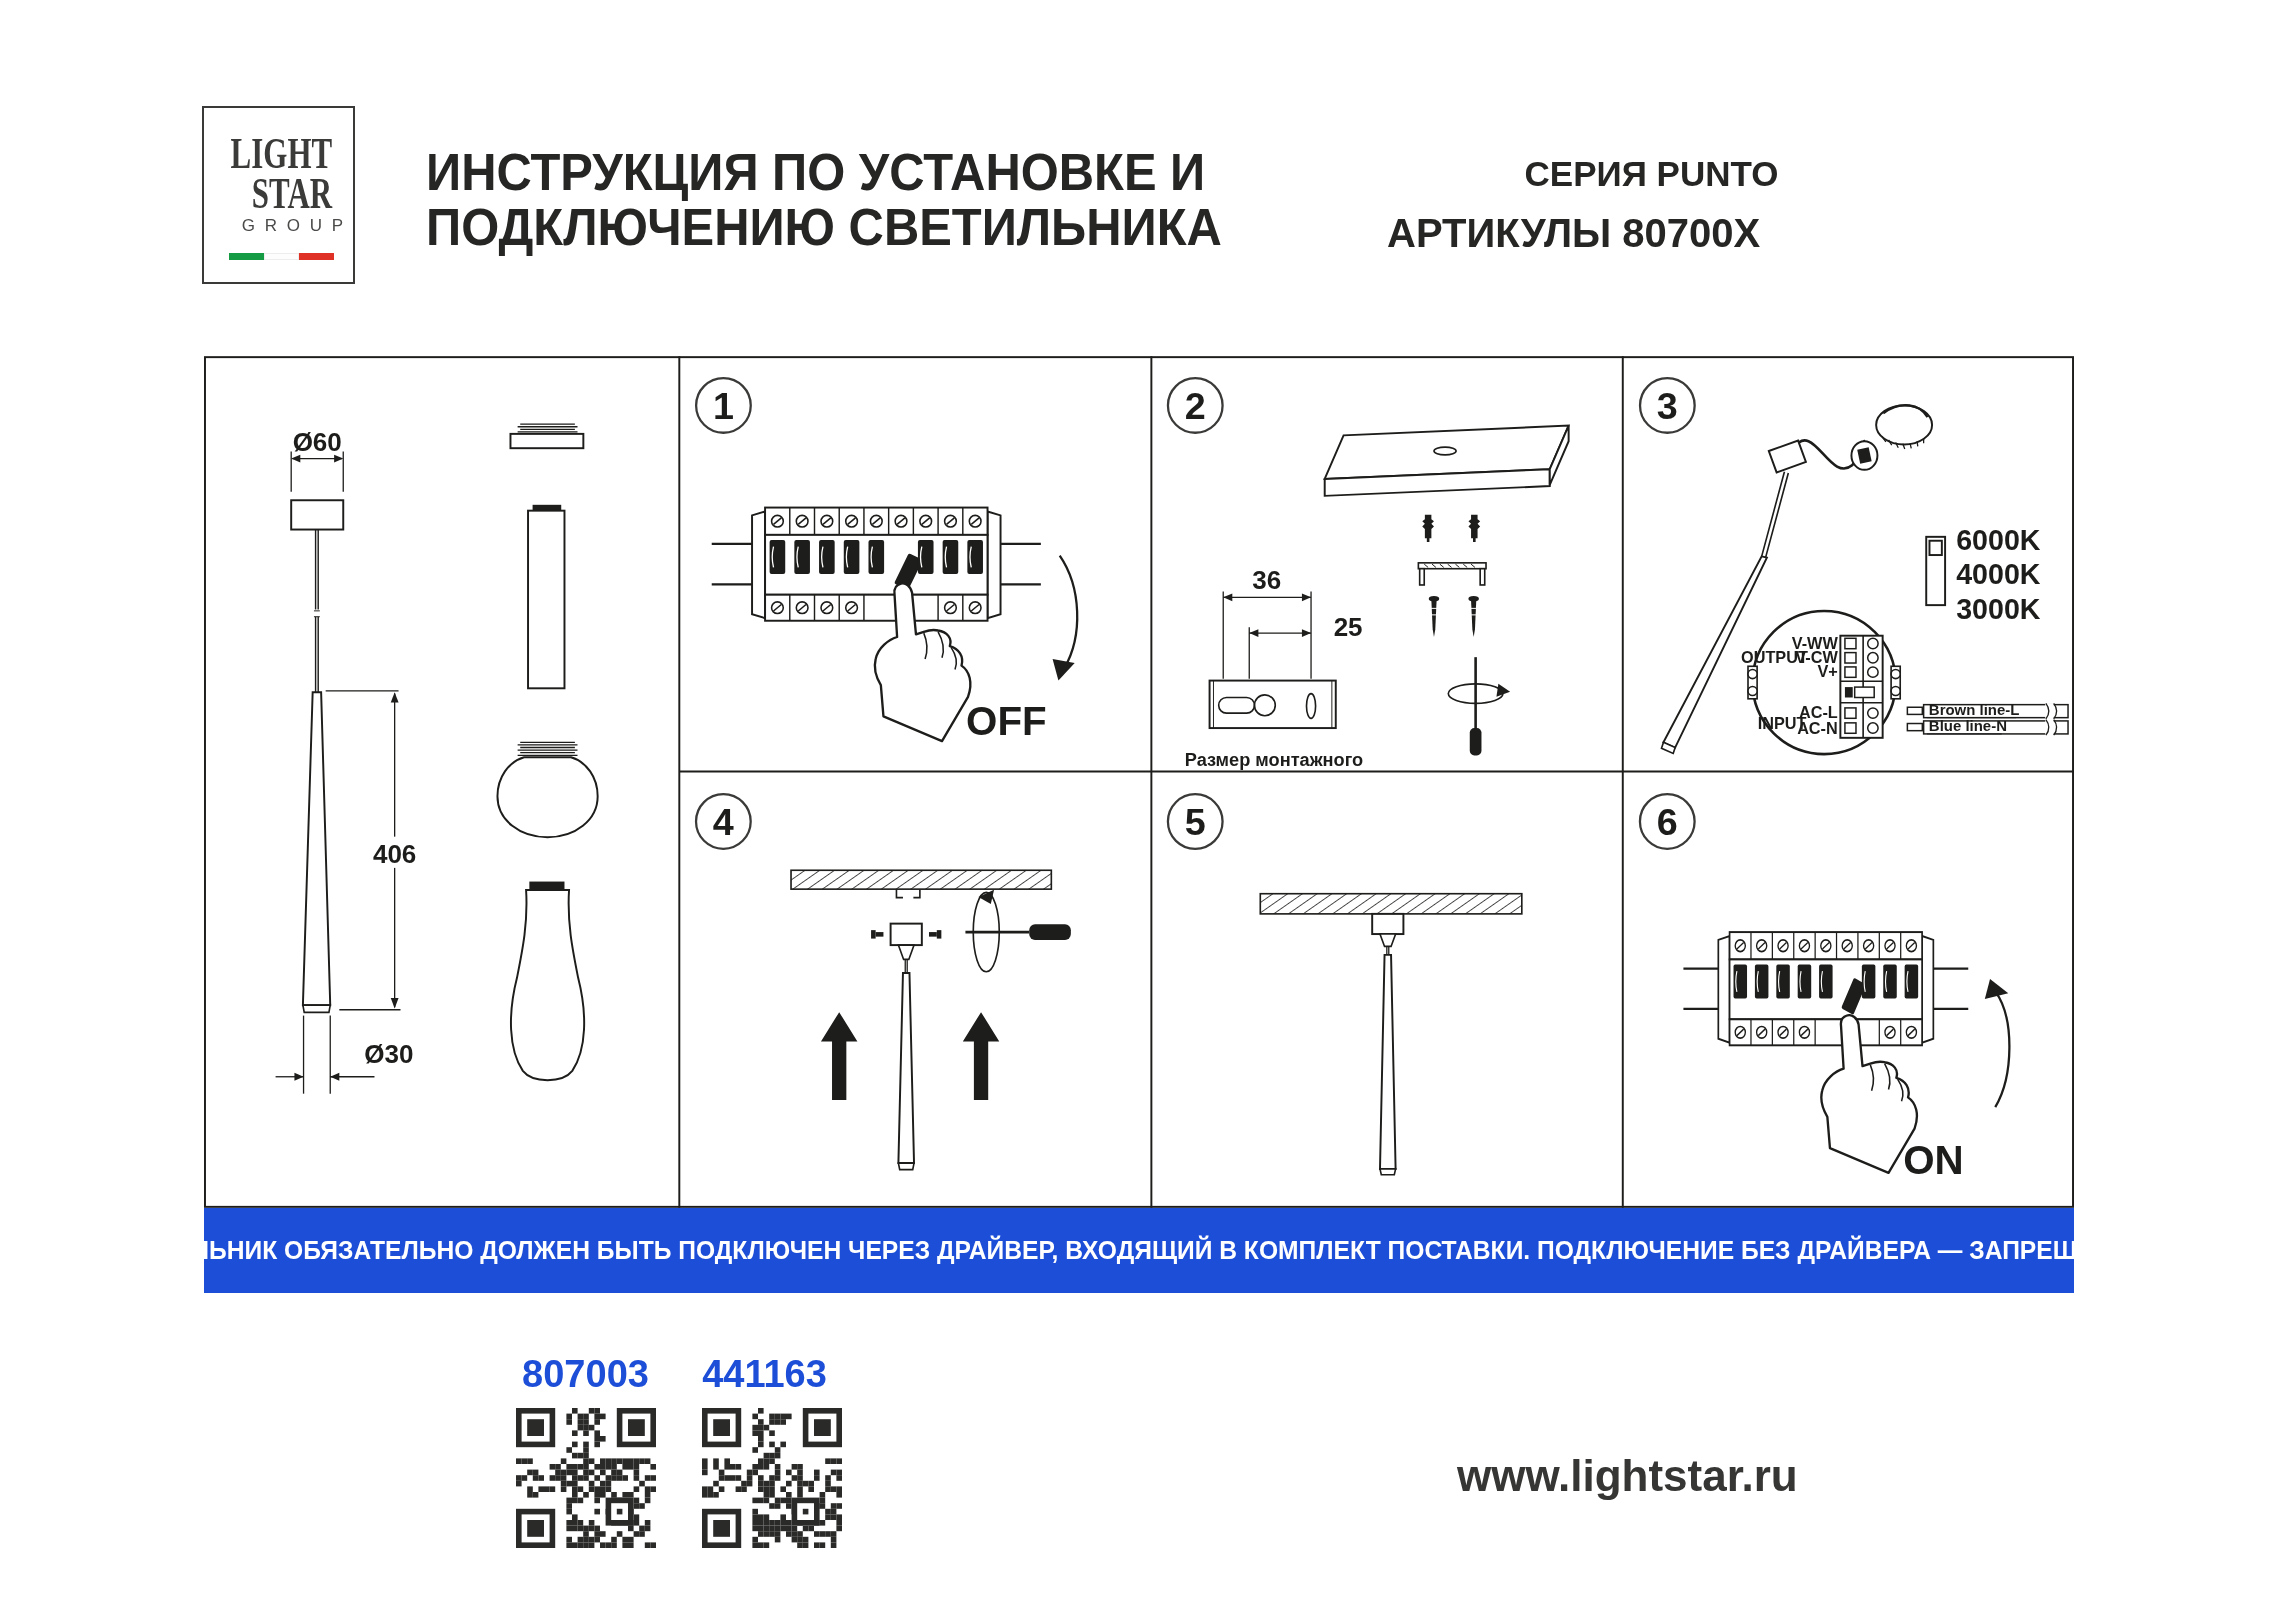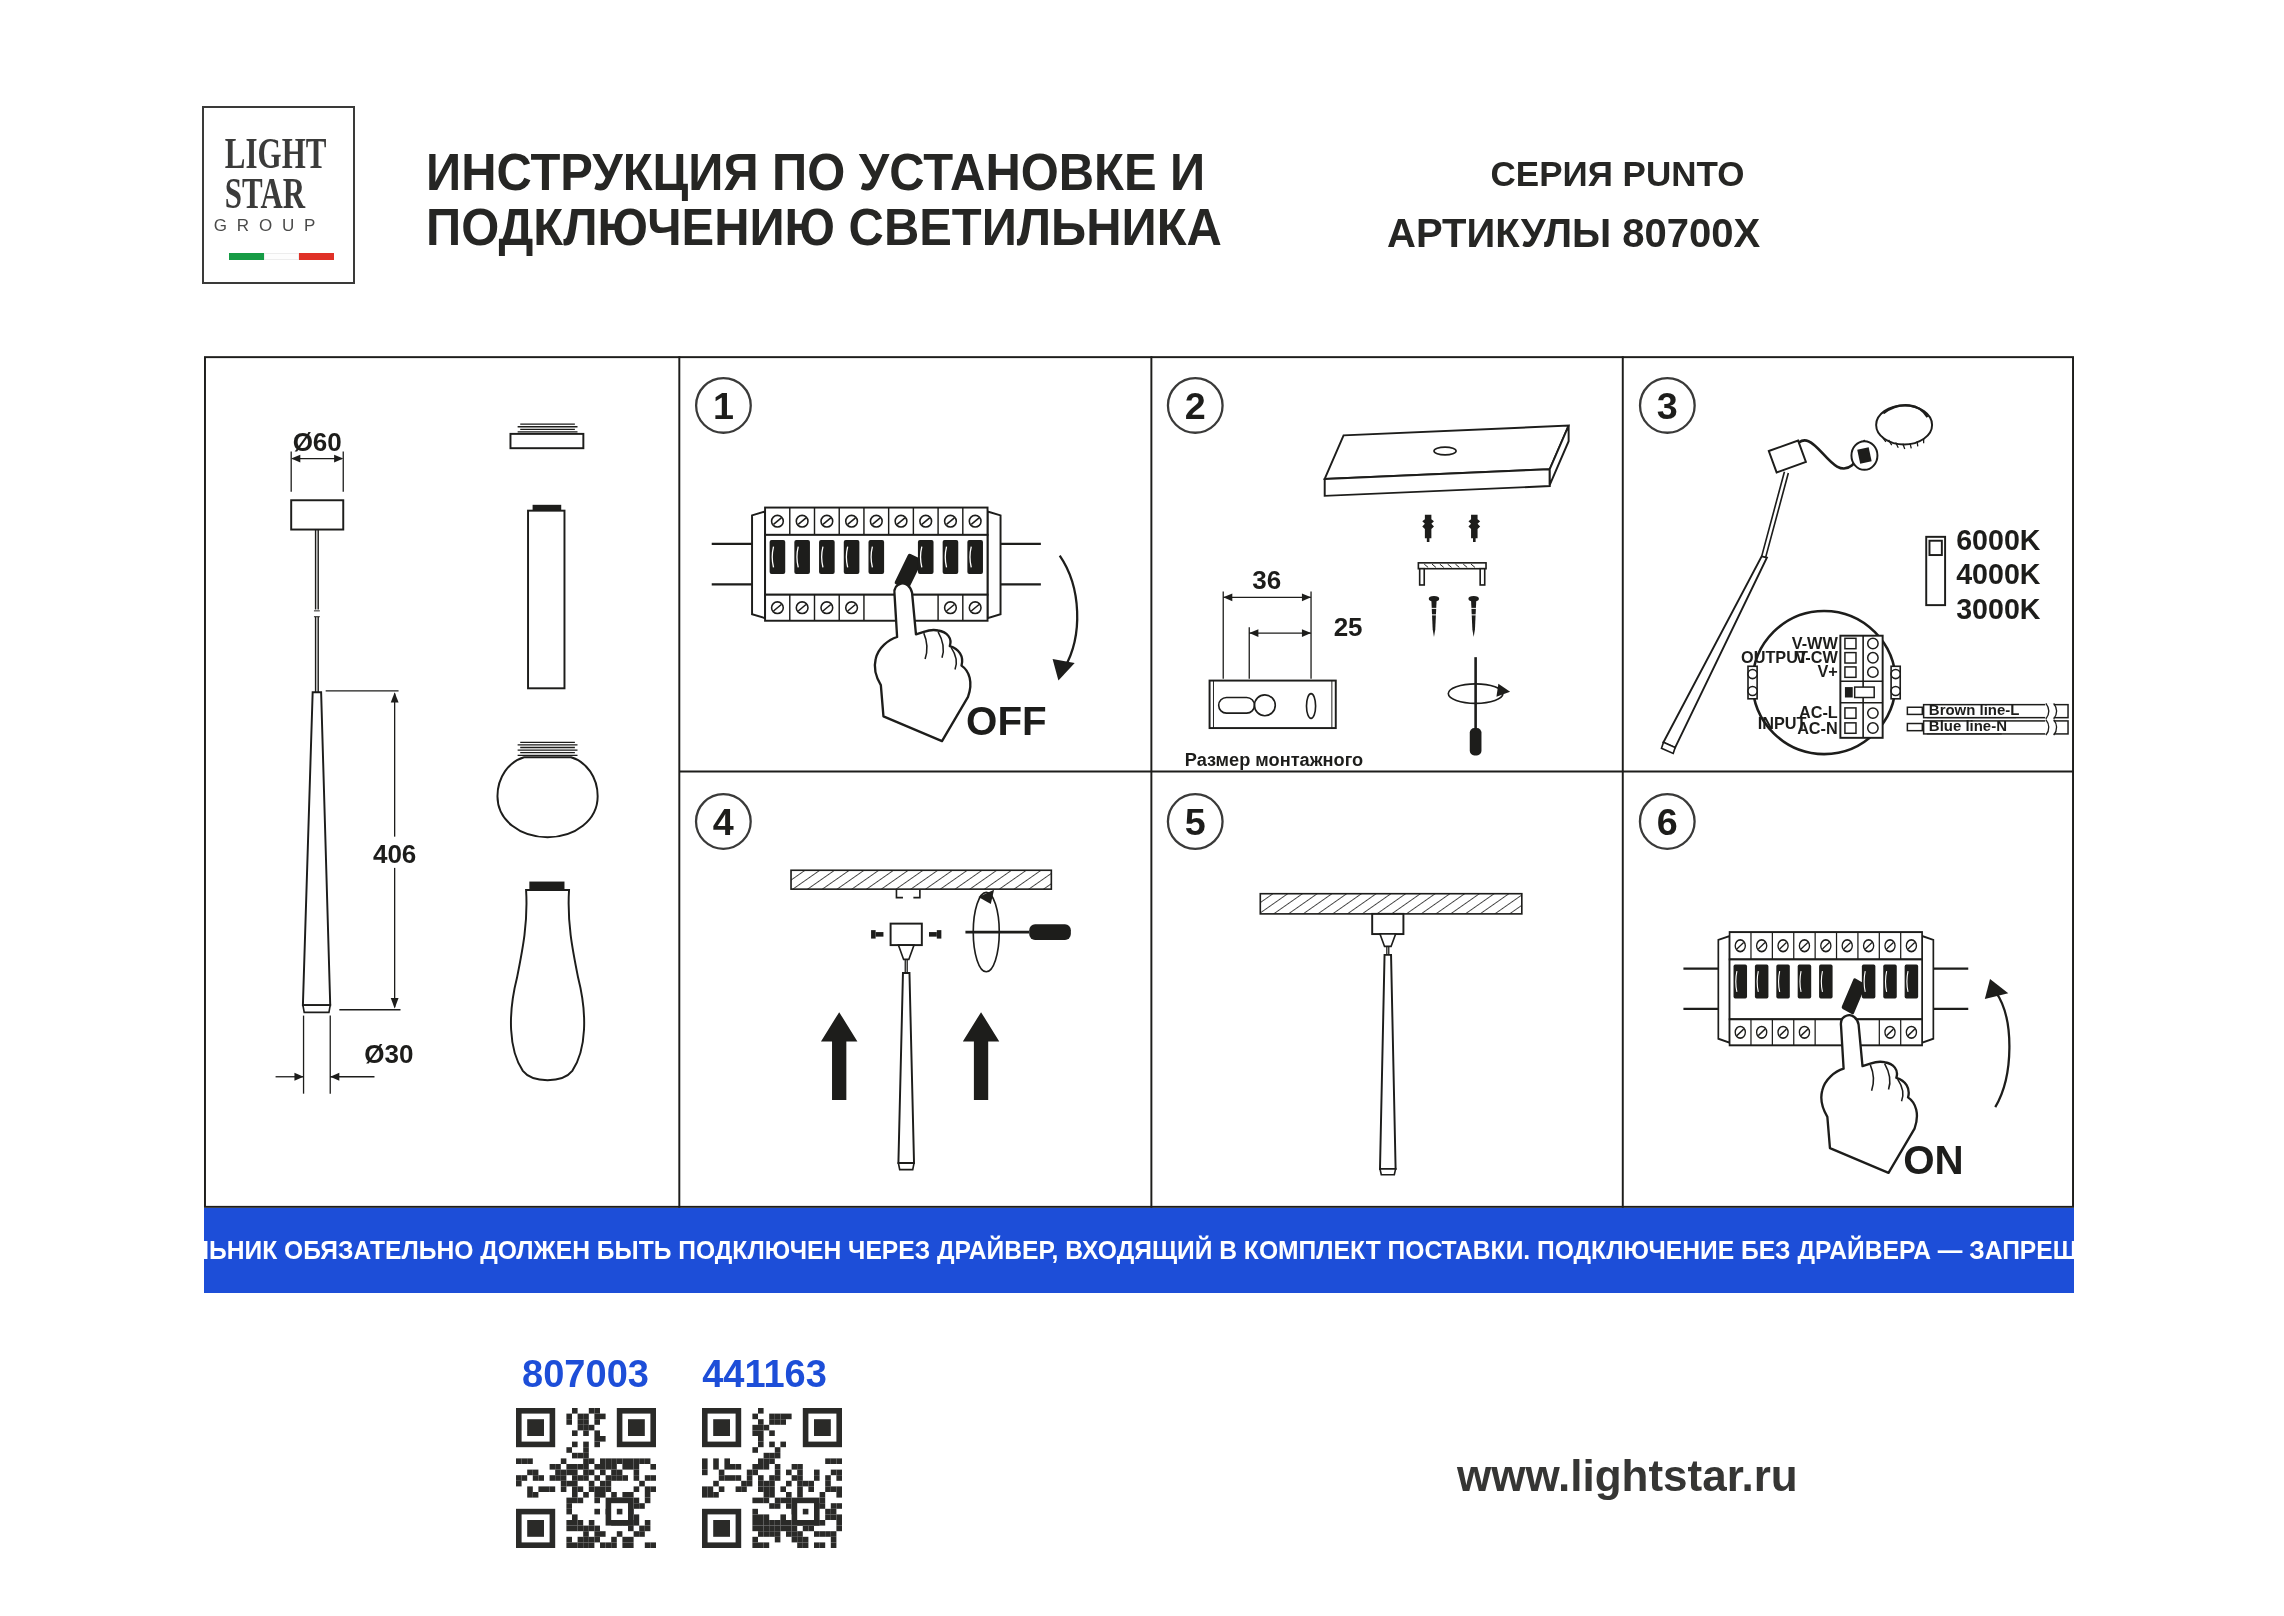--- a/index.html
+++ b/index.html
@@ -1,32 +1,32 @@
 <!DOCTYPE html>
 <html style="font-size:10.4px"><head>
 <meta charset="utf-8">
 <style>
   html,body{margin:0;padding:0;background:#fff;}
   .page{position:relative;width:2284px;height:1616px;background:#fff;overflow:hidden;
         font-family:"Liberation Sans",sans-serif;color:#1d1d1b;}
   .abs{position:absolute;}
   
-  .logo{left:202px;top:106px;width:153px;height:178px;border:2px solid #3a3a39;box-sizing:border-box;text-align:left;}
+  .logo{left:202px;top:106px;width:153px;height:178px;border:2px solid #3a3a39;box-sizing:border-box;text-align:right;}
   .logo-word{font-family:"Liberation Serif",serif;font-weight:bold;color:#3b3b3a;line-height:.92;
              transform:scale(.72,1.04);transform-origin:center;}
   .logo-light{margin-top:25px;font-size:43px;}
   .logo-star{font-size:43px;}
   .logo-group{margin-top:3.9px;font-size:17px;letter-spacing:9.8px;text-indent:9.8px;color:#4a4a49;}
   .logo-flag{position:absolute;left:25px;bottom:22px;width:105px;height:7.2px;display:flex;}
   .logo-flag span{flex:1;}
   .fl-g{background:#169b45;} .fl-w{background:#fdfdfd;box-shadow:inset 0 0 0 0.7px #e8e8e8;} .fl-r{background:#e03127;}
   .title-line{left:426px;font-weight:bold;font-size:52px;line-height:1;white-space:nowrap;
               transform:scaleX(.94);transform-origin:left;color:#262624;}
   .t1{top:146px;} .t2{top:201px;}
-  .series{left:1419px;top:154px;width:397px;text-align:center;font-weight:bold;font-size:35px;color:#262624;}
+  .series{left:1453px;top:154px;width:397px;text-align:center;font-weight:bold;font-size:35px;color:#262624;}
   .articles{left:1387px;top:211px;width:462px;text-align:left;font-weight:bold;font-size:40px;color:#262624;}
   
   svg{display:block;}
   svg text{font-family:"Liberation Sans",sans-serif;fill:#1d1d1b;}
   .num{font-size:58px;font-weight:bold;}
   .big-label{font-size:62px;font-weight:bold;}
   .dim{font-size:40px;font-weight:bold;}
   .pin{font-size:25px;font-weight:bold;}
   .wire{font-size:23px;font-weight:bold;}
   .temps{font-size:44px;font-weight:bold;}

